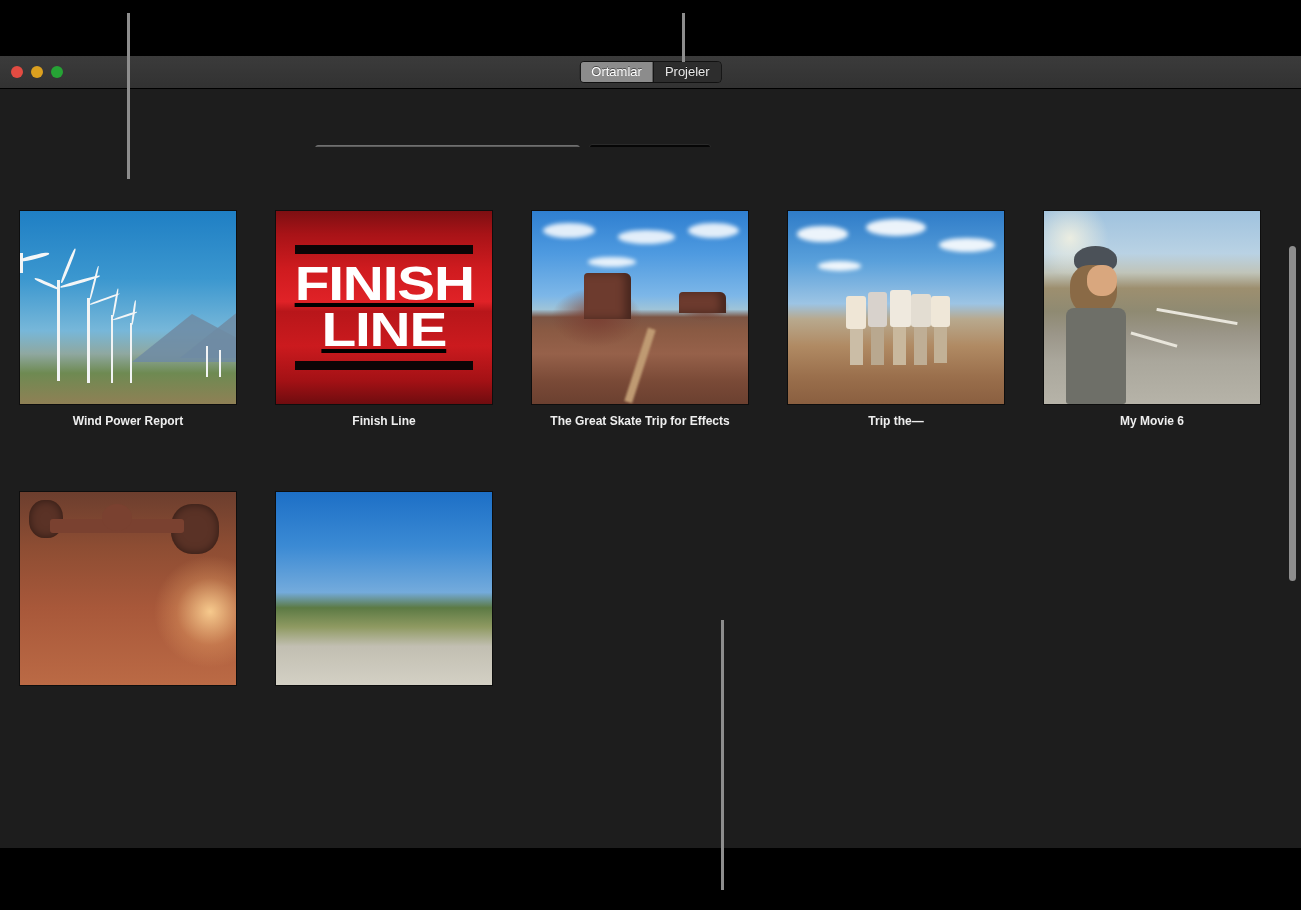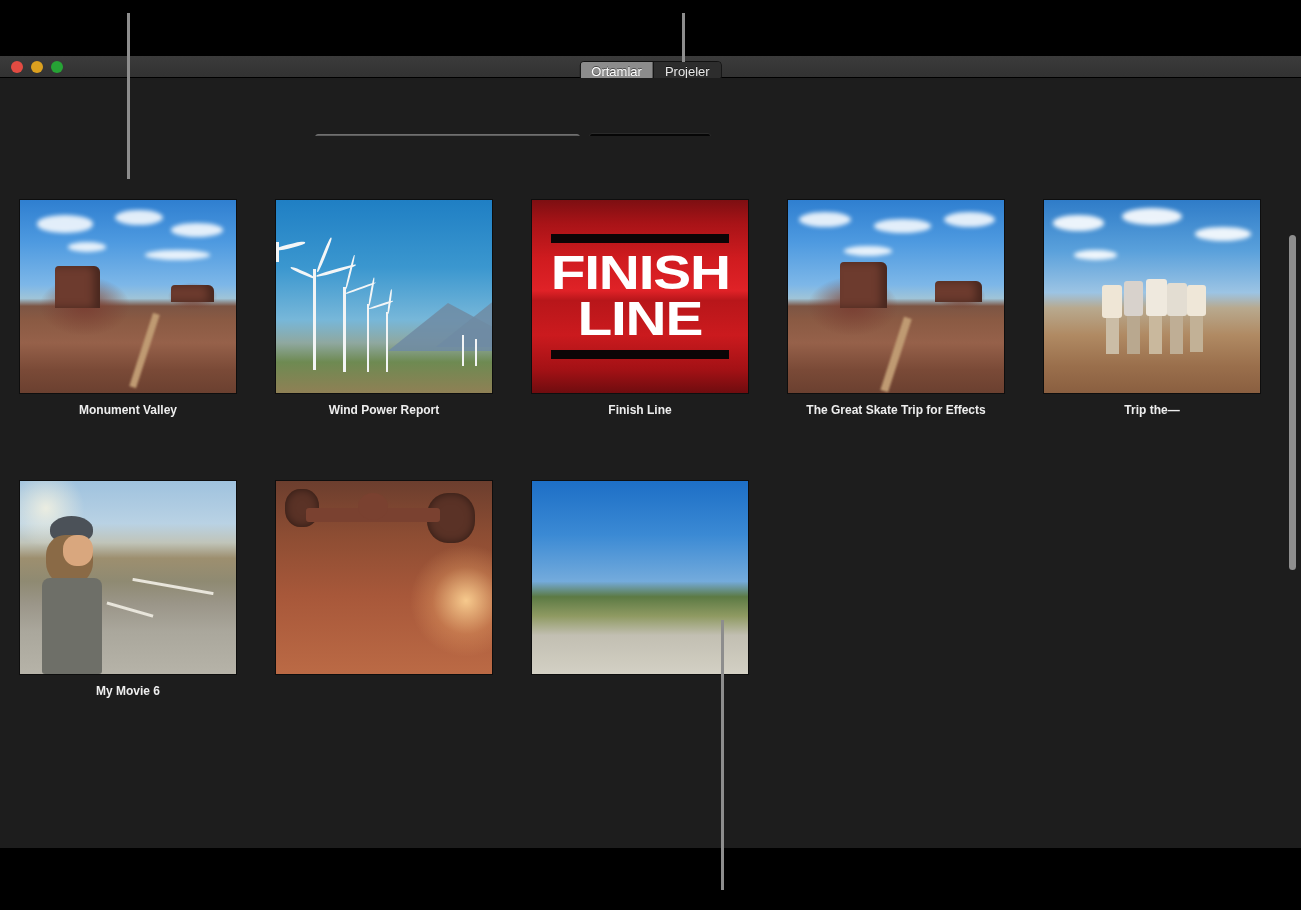--- a/index.html
+++ b/index.html
@@ -31,21 +31,21 @@
     top: 56px;
     width: 1301px;
     height: 792px;
     background: #1d1d1d;
     overflow: hidden;
   }
 
   
   .titlebar {
     position: relative;
-    height: 22px;
+    height: 33px;
     background: linear-gradient(to bottom, #3b3b3b 0%, #323232 100%);
     border-bottom: 1px solid #000000;
     display: flex;
     align-items: center;
   }
   .traffic {
     position: absolute;
     left: 11px; top: 0; bottom: 0;
     display: flex;
     align-items: center;
@@ -183,20 +183,21 @@
     display: flex;
     align-items: center;
     justify-content: center;
     position: relative;
   }
   .thumb {
     position: relative;
     overflow: hidden;
     background: #111;
     box-shadow: 0 0 0 1px rgba(0,0,0,.5);
+    text-decoration: underline;
   }
   .caption {
     margin-top: 10px;
     font-size: 12px;
     font-weight: bold;
     color: #eeeeee;
     text-align: center;
     white-space: nowrap;
   }
 
@@ -422,37 +423,20 @@
         <line x1="7.4" y1="7.4" x2="10.6" y2="10.6" stroke="#b9b9b9" stroke-width="1.4"></line>
       </svg>
       <span class="ph">Ara</span>
     </div>
   </div>
 
   <div class="grid-area">
     <div class="grid">
 
 
-      <div class="cell">
-        <div class="thumb-wrap">
-          <div class="thumb" style="width:216px;height:193px">
-            <div class="art-valley">
-              <span class="cloud" style="left:8%;top:8%;width:26%;height:9%"></span>
-              <span class="cloud" style="left:44%;top:5%;width:22%;height:8%"></span>
-              <span class="cloud" style="left:70%;top:12%;width:24%;height:7%"></span>
-              <span class="cloud" style="left:22%;top:22%;width:18%;height:5%"></span>
-              <span class="cloud" style="left:58%;top:26%;width:30%;height:5%"></span>
-              <span class="butte" style="left:16%;top:34%;width:21%;height:22%"></span>
-              <span class="butte" style="left:70%;top:44%;width:20%;height:9%"></span>
-              <span class="trail" style="left:56%;top:58%;width:7px;height:40%"></span>
-            </div>
-          </div>
-        </div>
-        <div class="caption">Monument Valley</div>
-      </div>
 
       <div class="cell">
         <div class="thumb-wrap">
           <div class="thumb" style="width:216px;height:193px">
             <div class="art-wind">
               <span class="mtn" style="left:52%;"></span>
               <span class="mtn" style="left:74%;bottom:24%"></span>
               <span class="turbine" style="left:17%;top:36%;width:3px;height:52%"></span>
               <span class="blade" style="left:18.4%;top:18%;width:3px;height:19%;transform:rotate(22deg)"></span>
               <span class="blade" style="left:18.4%;top:36%;width:19%;height:3px;transform:rotate(-16deg)"></span>

